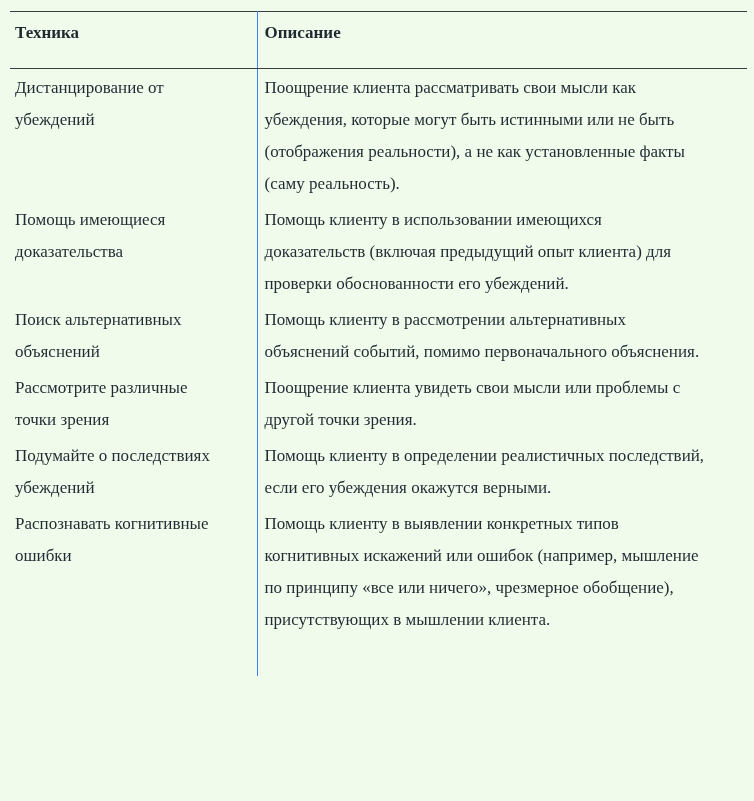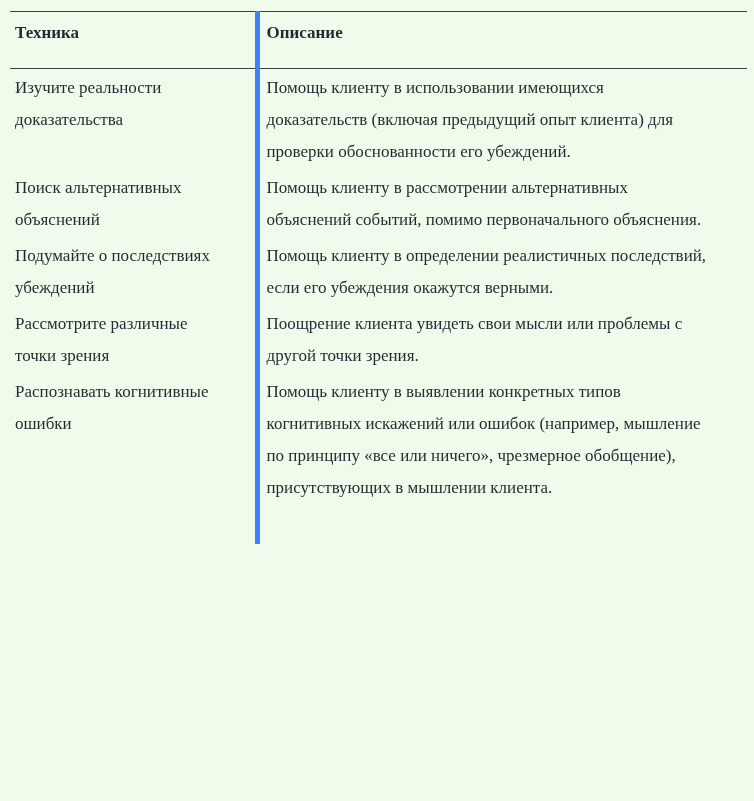--- a/index.html
+++ b/index.html
@@ -35,21 +35,21 @@
     font-weight: normal;
     padding: 3px 4px 1px 5px;
   }
   th {
     font-weight: bold;
     border-bottom: 1px solid #3d3d3d;
     padding-top: 5px;
     padding-bottom: 19px;
   }
   th + th, td + td {
-    border-left: 5px solid #3b82f6;
+    border-left: 1px solid #3b82f6;
     padding-left: 7px;
   }
   
   tr:last-child td { padding-bottom: 40px; }
 </style>
 </head>
 <body>
 
 <div class="table-wrap">
   <table class="tech-table">
@@ -58,43 +58,51 @@
       <col class="col-description">
     </colgroup>
     <thead>
       <tr>
         <th>Техника</th>
         <th>Описание</th>
       </tr>
     </thead>
     <tbody>
       <tr>
-        <td>Изучите реальности
+        <td>Дистанцирование от
+убеждений</td>
+        <td>Поощрение клиента рассматривать свои мысли как
+убеждения, которые могут быть истинными или не быть
+(отображения реальности), а не как установленные факты
+(саму реальность).</td>
+      </tr>
+      <tr>
+        <td>Помощь имеющиеся
 доказательства</td>
         <td>Помощь клиенту в использовании имеющихся
 доказательств (включая предыдущий опыт клиента) для
 проверки обоснованности его убеждений.</td>
       </tr>
       <tr>
         <td>Поиск альтернативных
 объяснений</td>
         <td>Помощь клиенту в рассмотрении альтернативных
 объяснений событий, помимо первоначального объяснения.</td>
       </tr>
       <tr>
+        <td>Рассмотрите различные
+точки зрения</td>
+        <td>Поощрение клиента увидеть свои мысли или проблемы с
+другой точки зрения.</td>
+      </tr>
+      <tr>
         <td>Подумайте о последствиях
 убеждений</td>
         <td>Помощь клиенту в определении реалистичных последствий,
 если его убеждения окажутся верными.</td>
-      </tr>
-      <tr>
-        <td>Рассмотрите различные
-точки зрения</td>
-        <td>Поощрение клиента увидеть свои мысли или проблемы с
-другой точки зрения.</td>
       </tr>
       <tr>
         <td>Распознавать когнитивные
 ошибки</td>
         <td>Помощь клиенту в выявлении конкретных типов
 когнитивных искажений или ошибок (например, мышление
 по принципу «все или ничего», чрезмерное обобщение),
 присутствующих в мышлении клиента.</td>
       </tr>
     </tbody>

